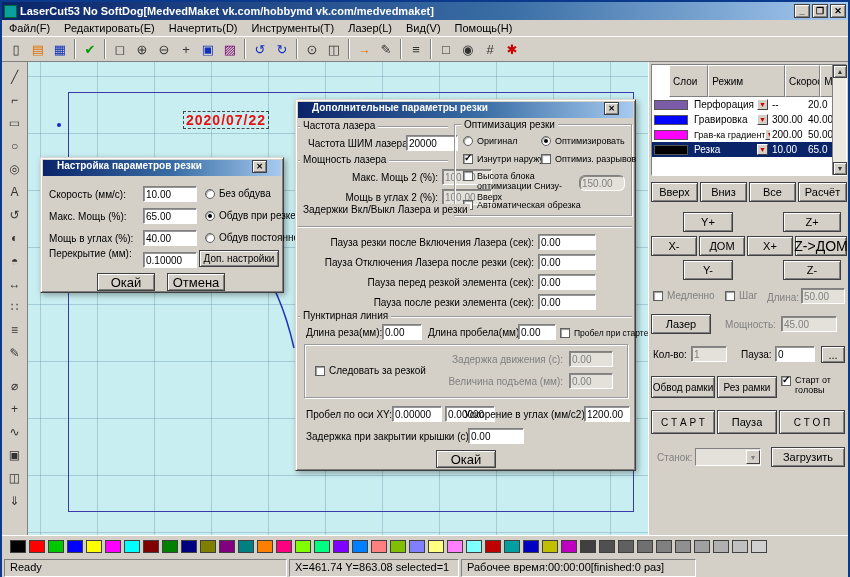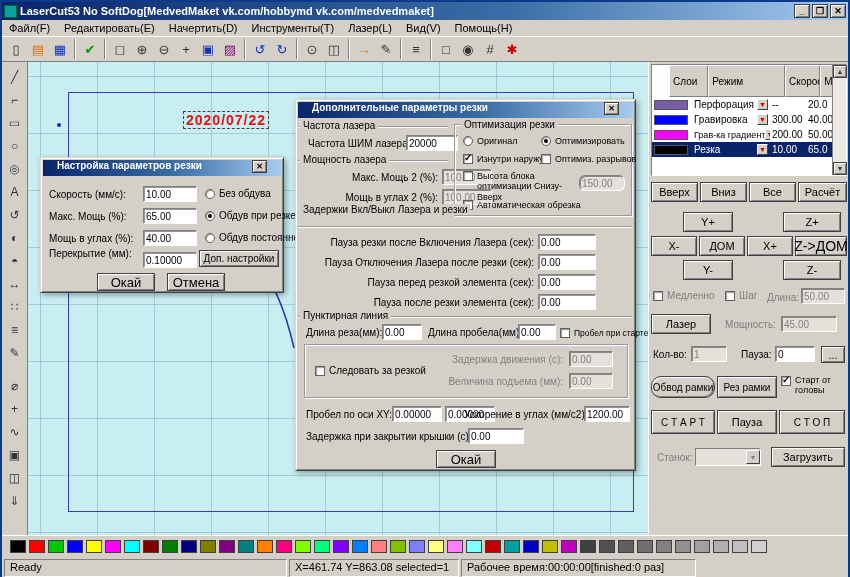--- a/index.html
+++ b/index.html
@@ -266,21 +266,21 @@
       <span class="btn abs" style="left:2px;top:252px;width:60px;height:20px;">Лазер</span>
       <span class="lbl dis" style="left:76px;top:257px;">Мощность:</span>
       <input class="fld dis abs" style="left: 132px; top: 254px; width: 56px;" value="45.00">
 
       <span class="lbl" style="left:4px;top:287px;">Кол-во:</span>
       <input class="fld dis abs" style="left: 42px; top: 284px; width: 36px;" value="1">
       <span class="lbl" style="left:92px;top:287px;">Пауза:</span>
       <input class="fld abs" style="left: 126px; top: 284px; width: 40px;" value="0">
       <span class="btn abs" style="left:172px;top:284px;width:24px;height:17px;">...</span>
 
-      <span class="btn abs" style="left:2px;top:314px;width:64px;height:22px;font-size:10px;border-radius:10px;">Обвод рамки</span>
+      <span class="btn abs" style="left:2px;top:314px;width:64px;height:22px;font-size:10px;">Обвод рамки</span>
       <span class="btn abs" style="left:68px;top:314px;width:60px;height:22px;font-size:10px;">Рез рамки</span>
       <span class="ctl" style="left:132px;top:314px;width:64px;white-space:normal;display:flex;">
           <span class="check on" style="flex:0 0 auto;"></span>
           <span style="font-size:9px;line-height:1.1;">Старт от головы</span>
         </span>
 
       <span class="btn abs bigbtn" style="left:2px;top:348px;width:64px;height:24px;font-size:10px;">С Т А Р Т</span>
       <span class="btn abs" style="left:68px;top:348px;width:60px;height:24px;">Пауза</span>
       <span class="btn abs bigbtn" style="left:130px;top:348px;width:66px;height:24px;font-size:10px;">С Т О П</span>
 

